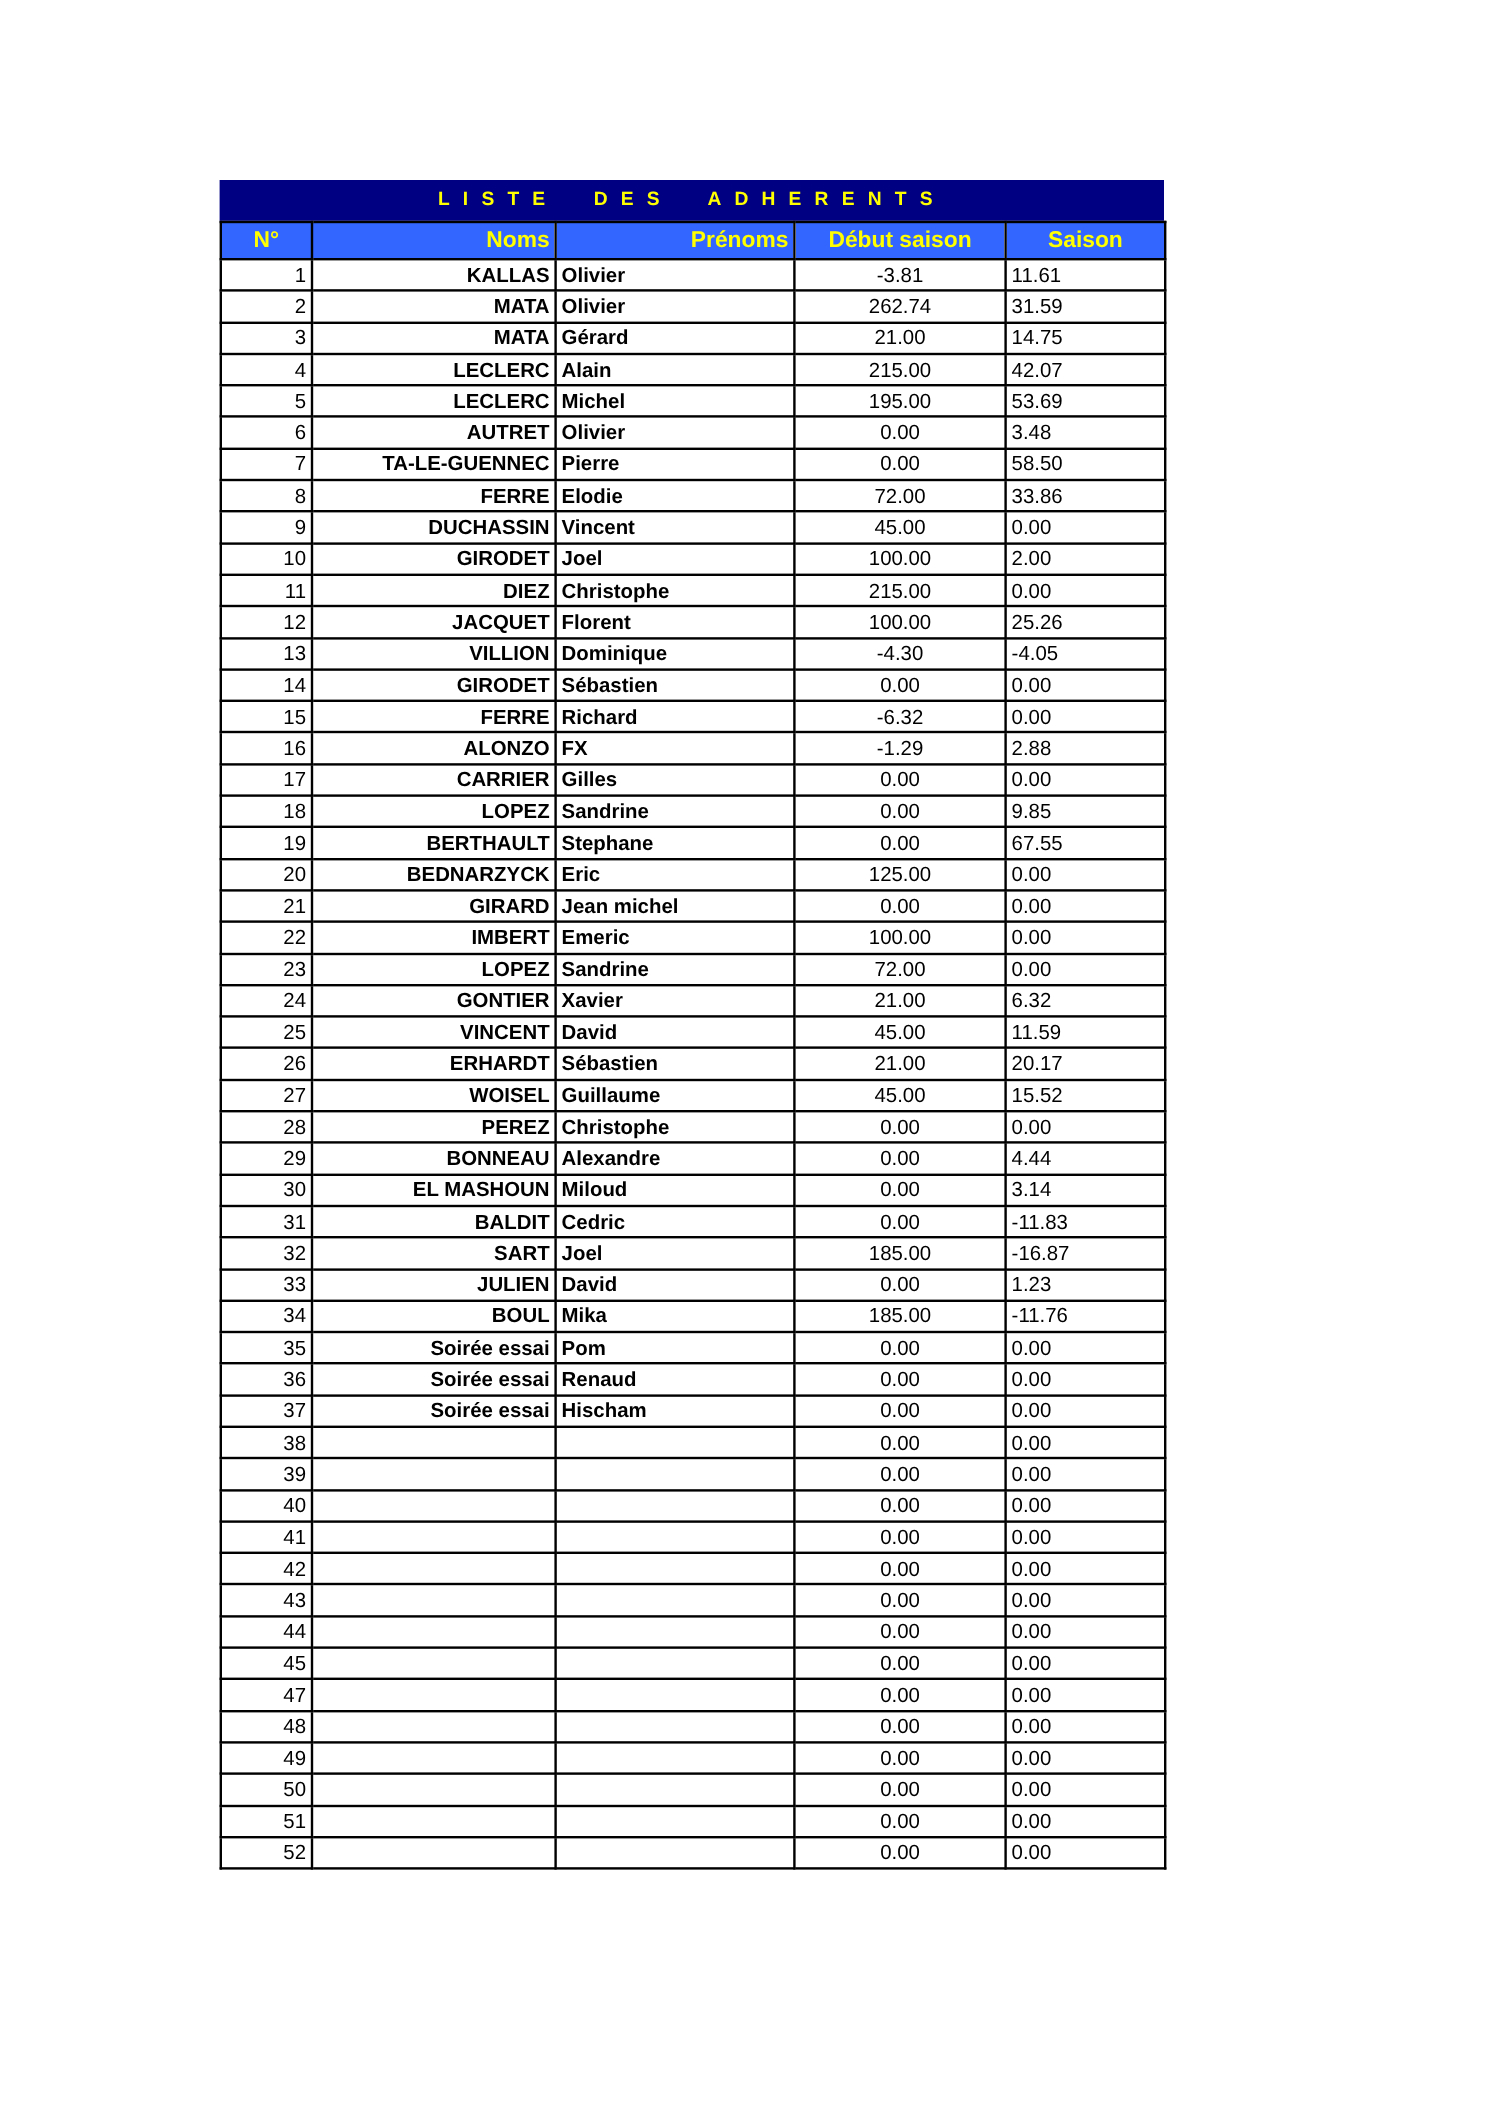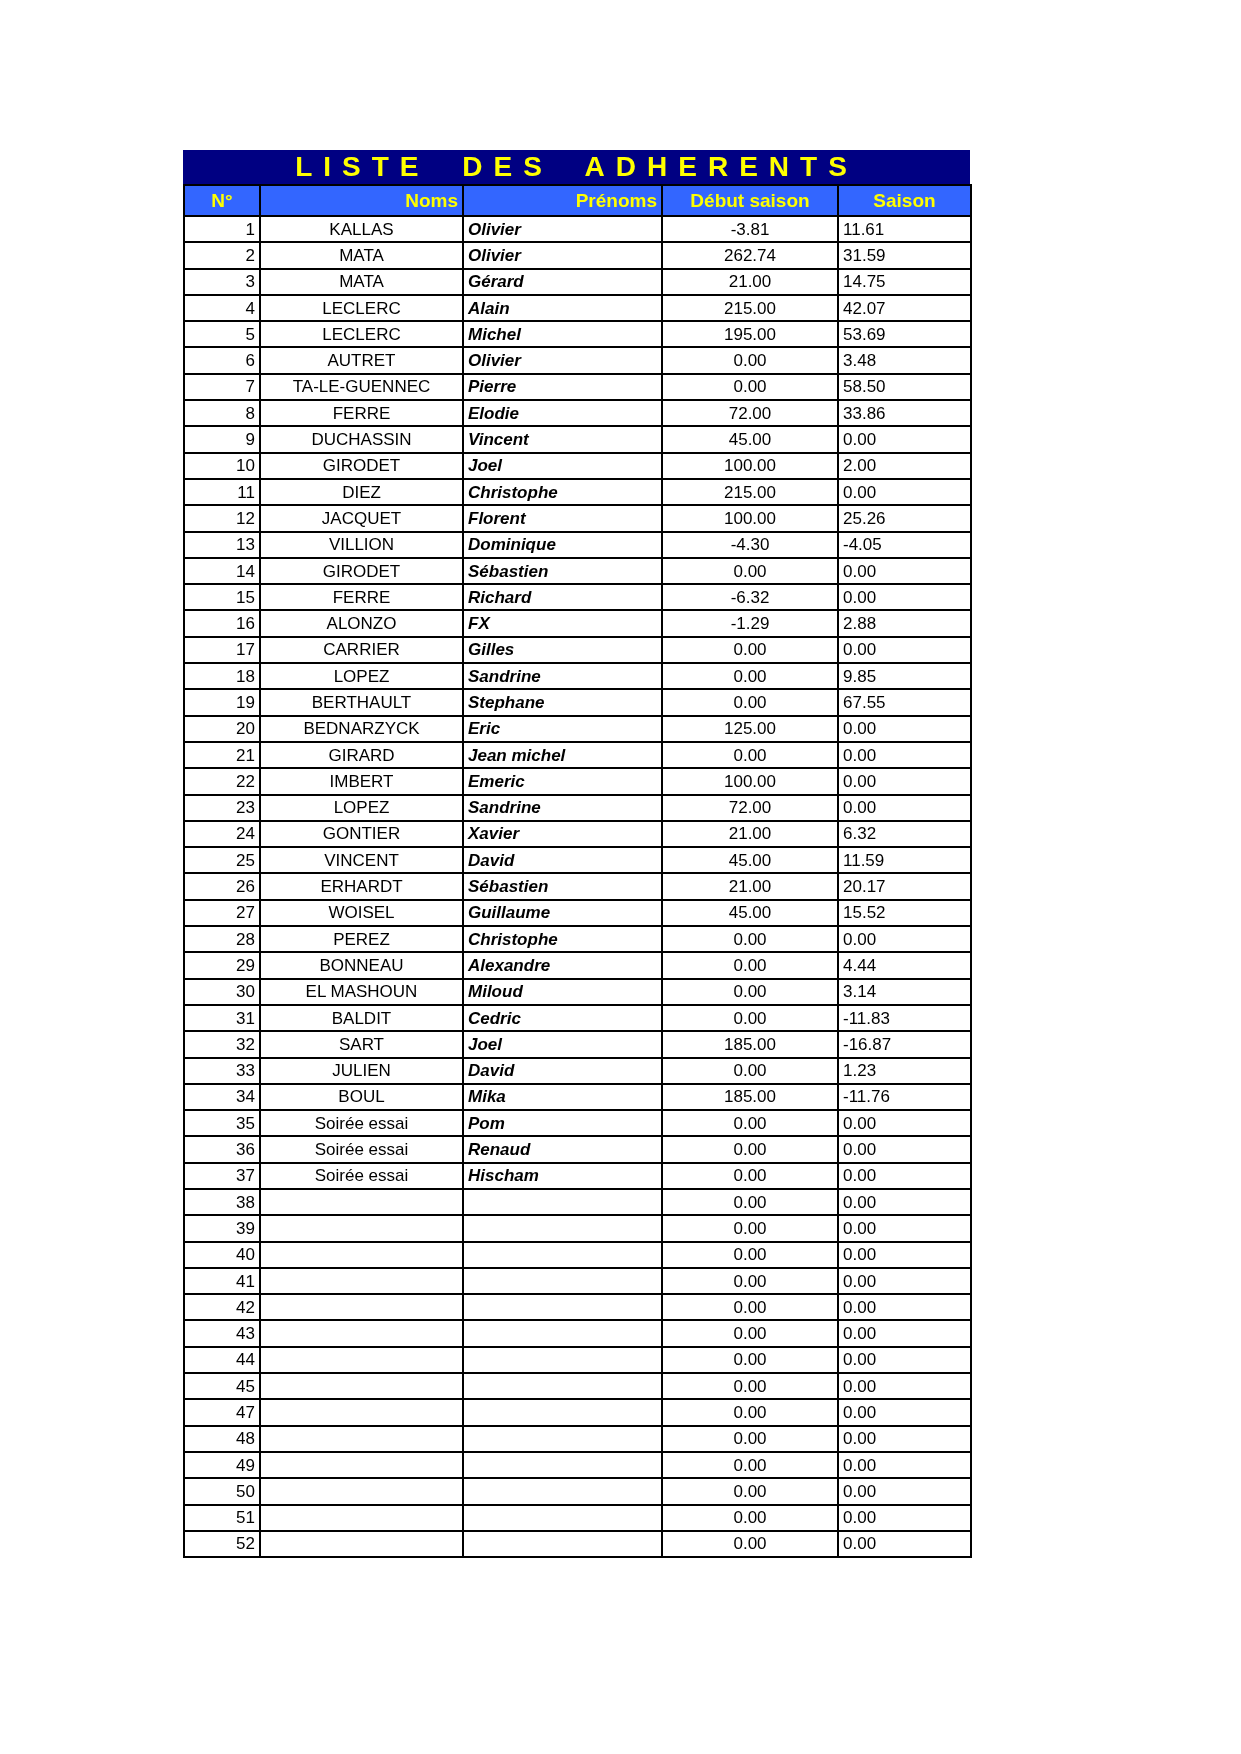--- a/index.html
+++ b/index.html
@@ -17,21 +17,21 @@
     top: 150px;
     width: 787px;
   }
   .title-band {
     box-sizing: border-box;
     width: 100%;
     height: 34px;
     line-height: 34px;
     background: #000082;
     color: #ffff00;
-    font-size: 28px;
+    font-size: 16px;
     font-weight: bold;
     text-align: center;
     letter-spacing: 11px;
     word-spacing: 14px;
     white-space: nowrap;
     overflow: hidden;
   }
   table.members {
     border-collapse: collapse;
     table-layout: fixed;
@@ -60,22 +60,22 @@
   table.members thead th.c-num,
   table.members thead th.c-debut,
   table.members thead th.c-saison { text-align: center; }
   table.members tbody tr { height: 26.3px; background: #ffffff; }
   table.members tbody td {
     color: #000000;
     font-size: 17px;
     line-height: 1;
   }
   td.c-num    { text-align: right; font-weight: normal; padding-right: 3px; }
-  td.c-nom    { text-align: center; font-weight: normal; }
-  td.c-prenom { text-align: left; font-weight: bold; font-style: italic; }
+  td.c-nom    { text-align: right; font-weight: bold; }
+  td.c-prenom { text-align: left; font-weight: bold; }
   td.c-debut  { text-align: center; font-weight: normal; }
   td.c-saison { font-weight: normal; }
 </style>
 </head>
 <body>
 
 <div class="page">
   <div class="tbl-wrap">
     <div class="title-band">LISTE DES ADHERENTS</div>
     <table class="members">

